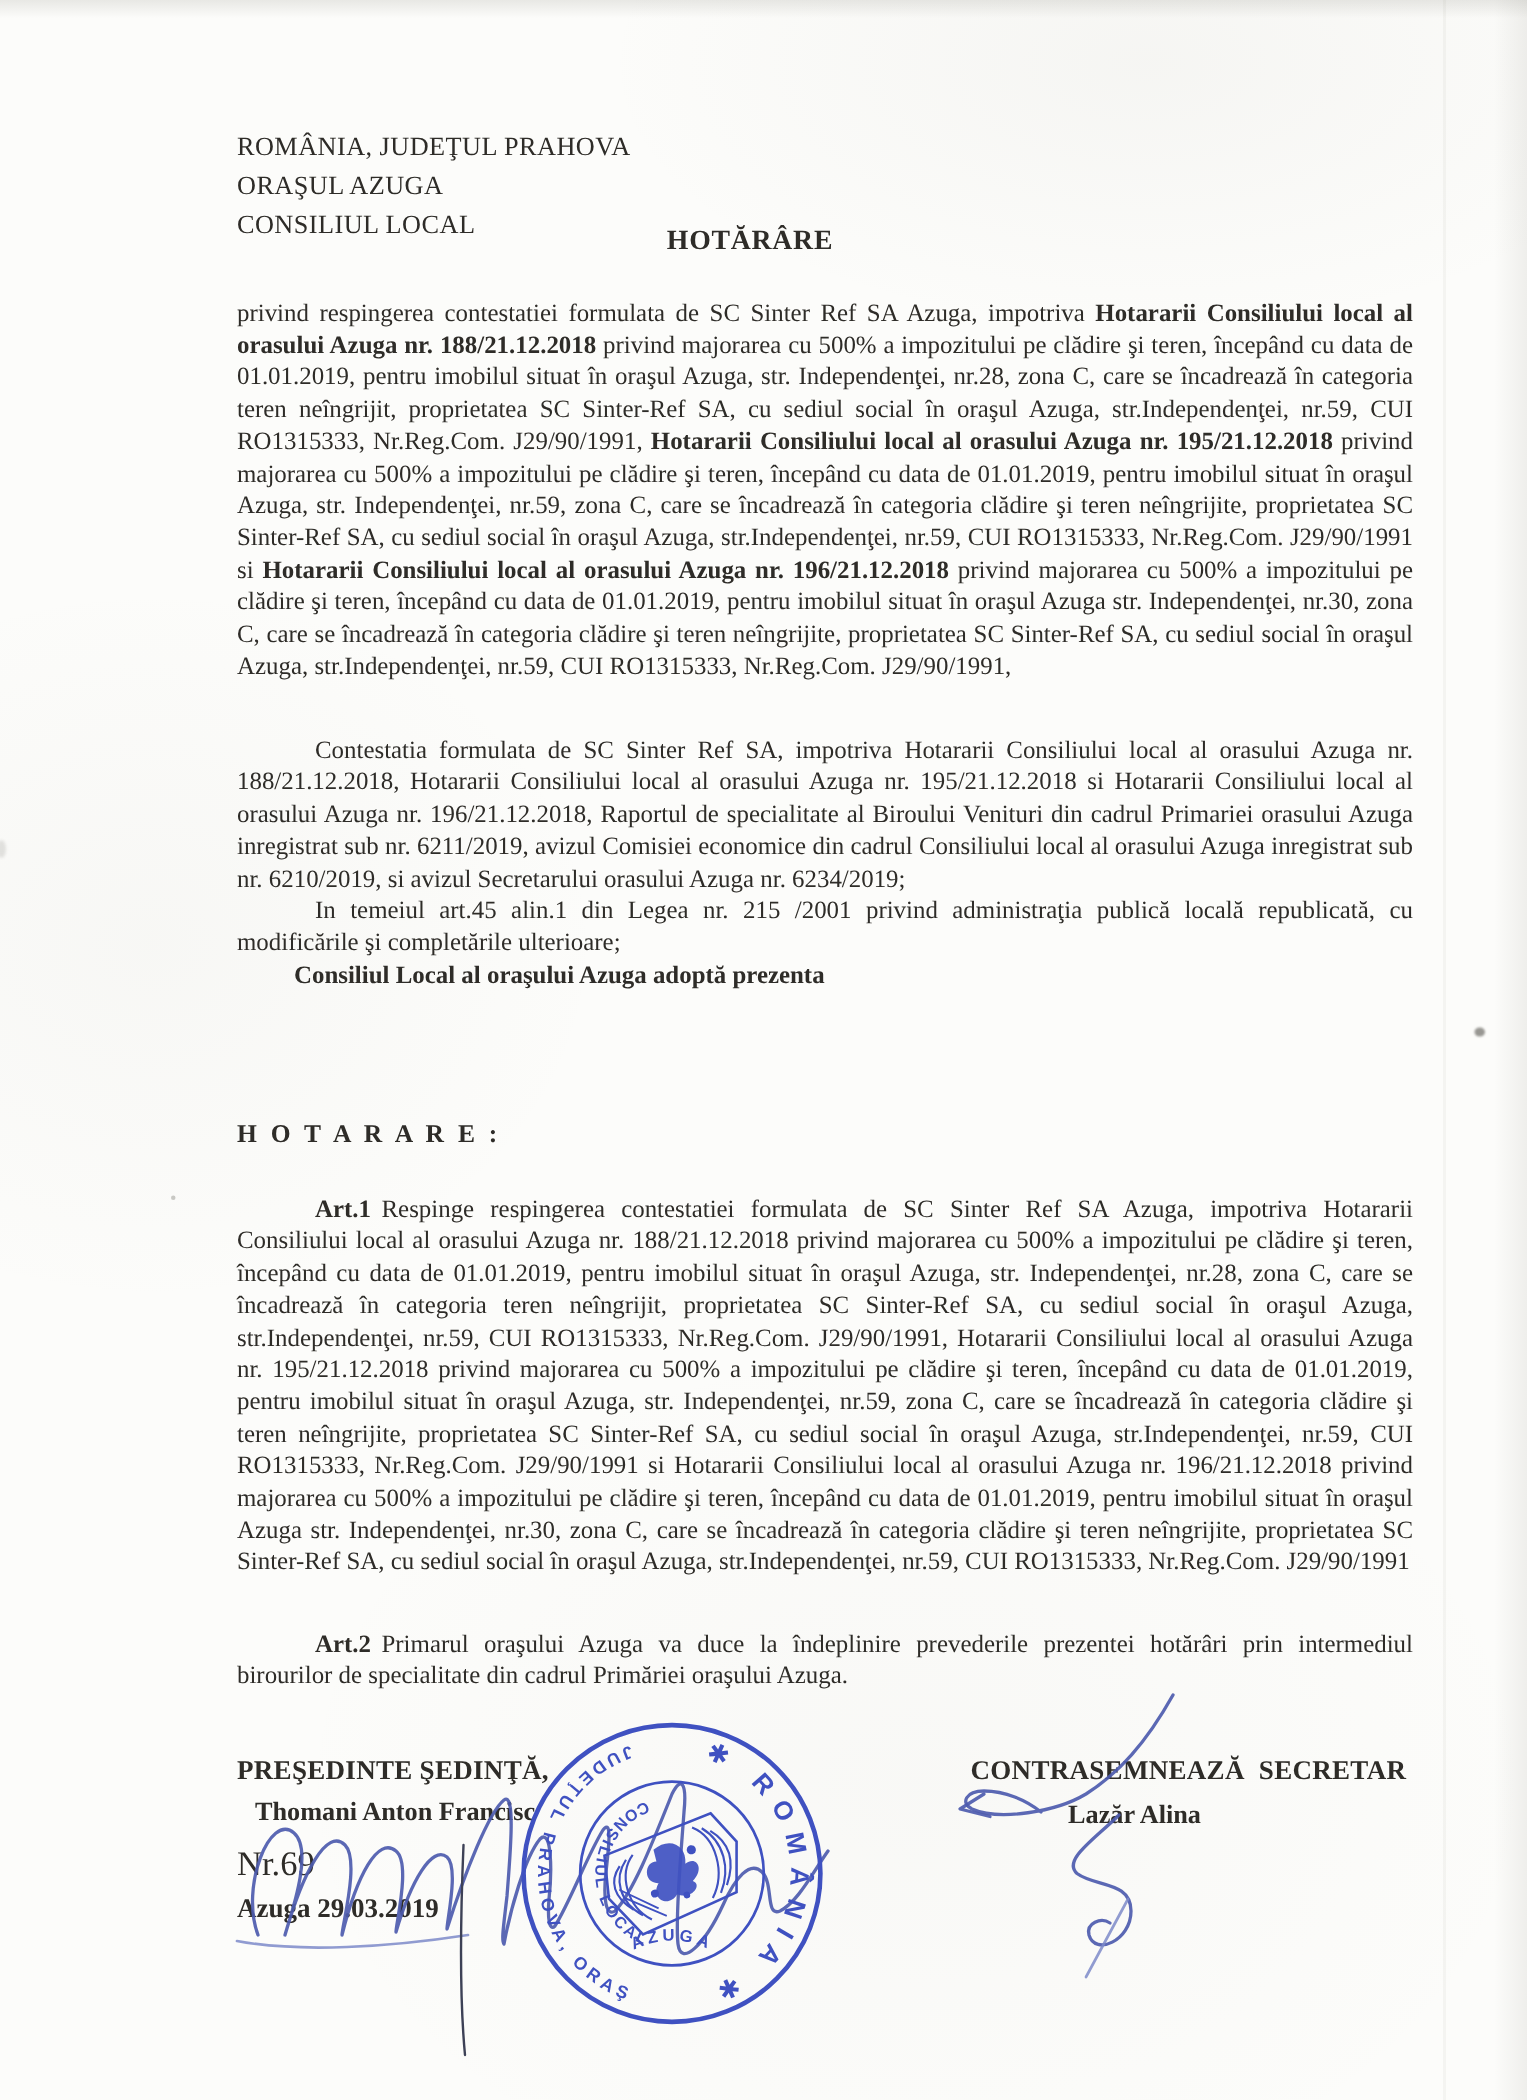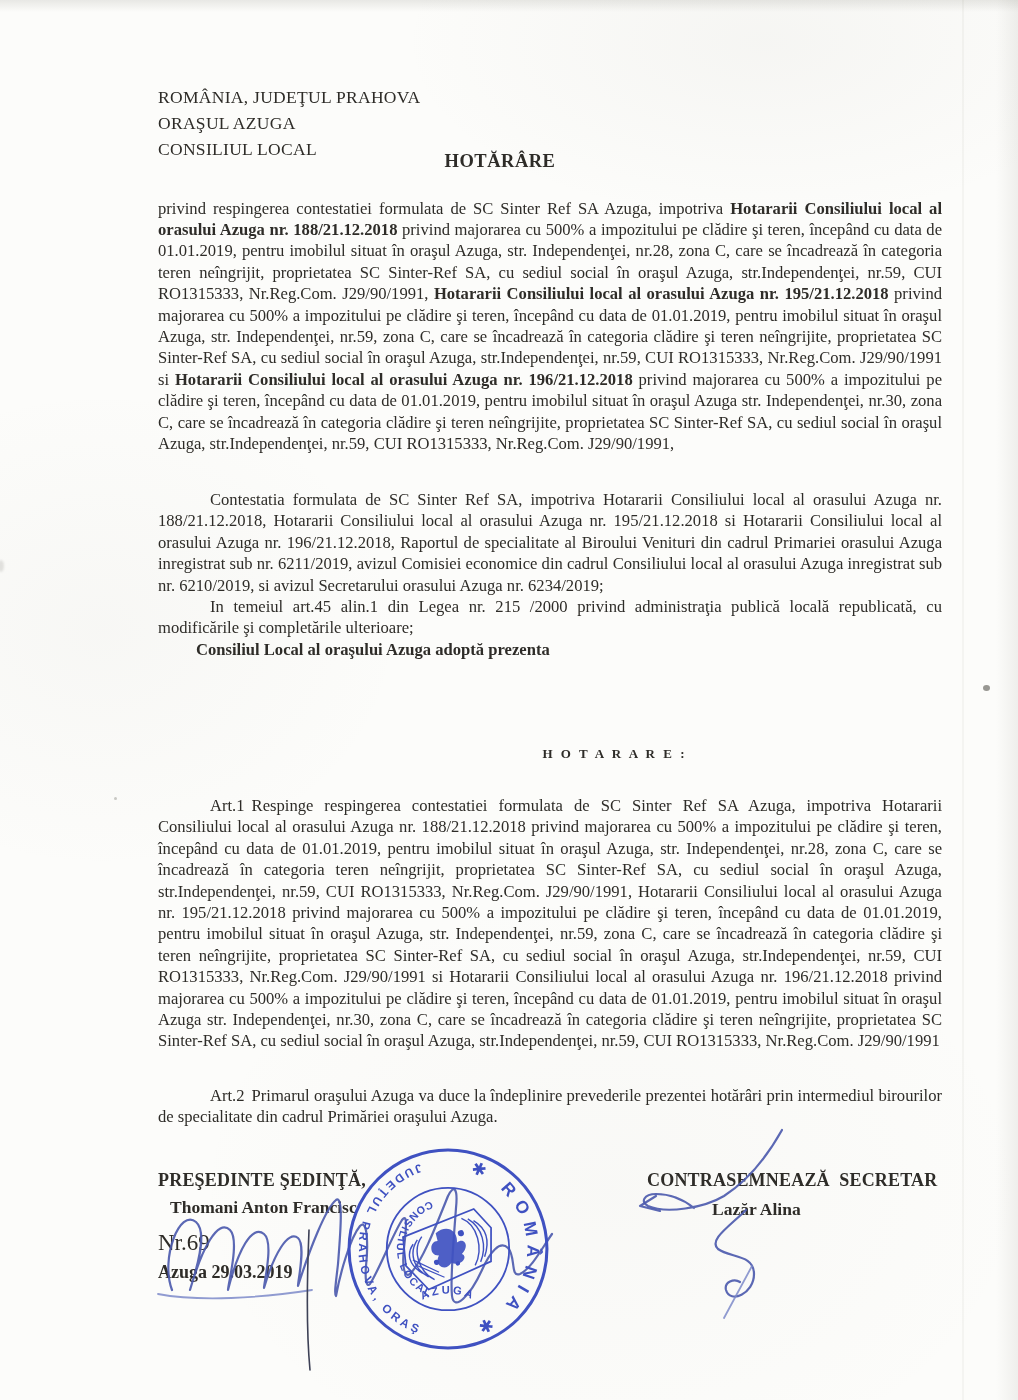--- a/index.html
+++ b/index.html
@@ -36,26 +36,26 @@
   .abs{position:absolute;}
   .header{left:158px;top:84px;font-size:17.5px;line-height:26px;letter-spacing:.3px;}
   .doc-title{left:158px;top:151px;width:784px;text-align:center;padding-right:100px;
     box-sizing:border-box;font-weight:bold;font-size:18.5px;letter-spacing:.5px;}
   .body-block{left:158px;width:784px;font-size:16.6px;line-height:21.4px;text-align:justify;}
   .preamble{top:181px;font-weight:bold;}
   .preamble .normal{font-weight:normal;}
   .considerente{top:489px;}
   .considerente p{margin:0;text-indent:52px;}
   .adoption{font-weight:bold;text-indent:38px !important;}
-  .decision-heading{left:158px;top:746px;width:784px;box-sizing:border-box;text-align:right;
-    padding-right:255px;font-weight:bold;font-size:13px;letter-spacing:2.5px;white-space:pre;}
+  .decision-heading{left:158px;top:746px;width:784px;box-sizing:border-box;text-align:left;
+    padding-right:255px;font-weight:bold;font-size:17px;letter-spacing:2.5px;white-space:pre;}
   .article{margin:0;text-indent:52px;}
   .art1{top:795px;}
   .art2{top:1085px;}
-  .art-label{font-weight:normal;padding-right:7px;}
+  .art-label{font-weight:bold;padding-right:7px;}
   .sig-title{font-weight:bold;font-size:18px;letter-spacing:.2px;white-space:pre;}
   .sig-name{font-weight:bold;font-size:17.5px;}
   .pres-title{left:158px;top:1170px;}
   .pres-name{left:170px;top:1197px;}
   .place-date{left:158px;top:1262px;font-weight:bold;font-size:18px;}
   .doc-number{left:158px;top:1230px;font-weight:normal;font-size:23px;}
   .secr-title{left:647px;top:1170px;}
   .secr-name{left:712px;top:1199px;}
 
   svg{display:block;}
@@ -86,21 +86,21 @@
     <div>ORAŞUL AZUGA</div>
     <div>CONSILIUL LOCAL</div>
   </div>
 
   <div class="abs doc-title">HOTĂRÂRE</div>
 
   <p class="abs body-block preamble"><span class="normal">privind respingerea contestatiei formulata de SC Sinter Ref SA Azuga, impotriva </span><b>Hotararii Consiliului local al orasului Azuga nr. 188/21.12.2018</b><span class="normal"> privind majorarea cu 500% a impozitului pe clădire şi teren, începând cu data de 01.01.2019, pentru imobilul situat în oraşul Azuga, str. Independenţei, nr.28,  zona C, care se încadrează în categoria  teren neîngrijit,  proprietatea SC Sinter-Ref SA, cu sediul social în oraşul Azuga, str.Independenţei, nr.59, CUI RO1315333, Nr.Reg.Com. J29/90/1991, </span><b>Hotararii Consiliului local al orasului Azuga nr. 195/21.12.2018</b><span class="normal"> privind majorarea cu 500% a impozitului pe clădire şi teren, începând cu data de 01.01.2019, pentru imobilul situat în oraşul Azuga, str. Independenţei, nr.59,  zona C, care se încadrează în categoria clădire şi teren neîngrijite,  proprietatea SC Sinter-Ref SA, cu sediul social în oraşul Azuga, str.Independenţei, nr.59, CUI RO1315333, Nr.Reg.Com. J29/90/1991 si </span><b>Hotararii Consiliului local al orasului Azuga nr. 196/21.12.2018</b><span class="normal"> privind majorarea cu 500% a impozitului pe clădire şi teren, începând cu data de 01.01.2019, pentru imobilul situat în oraşul Azuga str. Independenţei, nr.30,  zona C, care se încadrează în categoria clădire şi teren neîngrijite,  proprietatea SC Sinter-Ref SA, cu sediul social în oraşul Azuga, str.Independenţei, nr.59, CUI RO1315333, Nr.Reg.Com. J29/90/1991,</span></p>
 
   <div class="abs body-block considerente">
     <p>Contestatia formulata de SC Sinter Ref SA, impotriva Hotararii Consiliului local al orasului Azuga nr. 188/21.12.2018, Hotararii Consiliului local al orasului Azuga nr. 195/21.12.2018 si Hotararii Consiliului local al orasului Azuga nr. 196/21.12.2018, Raportul de specialitate al Biroului Venituri din cadrul Primariei orasului Azuga inregistrat sub nr. 6211/2019, avizul Comisiei economice din cadrul Consiliului local al orasului Azuga inregistrat sub nr. 6210/2019, si avizul Secretarului orasului Azuga nr. 6234/2019;</p>
-    <p>In temeiul art.45 alin.1 din Legea nr. 215 /2000 privind administraţia publică locală republicată, cu modificările şi completările ulterioare;</p>
+    <p>In temeiul art.45 alin.1 din Legea nr. 215 /2001 privind administraţia publică locală republicată, cu modificările şi completările ulterioare;</p>
     <p class="adoption">Consiliul Local al oraşului Azuga adoptă prezenta</p>
   </div>
 
   <div class="abs decision-heading">H O T A R A R E :</div>
 
   <p class="abs body-block article art1"><span class="art-label">Art.1</span><span>Respinge respingerea contestatiei formulata de SC Sinter Ref SA Azuga, impotriva Hotararii Consiliului local al orasului Azuga nr. 188/21.12.2018 privind majorarea cu 500% a impozitului pe clădire şi teren, începând cu data de 01.01.2019, pentru imobilul situat în oraşul Azuga, str. Independenţei, nr.28,  zona C, care se încadrează în categoria  teren neîngrijit,  proprietatea SC Sinter-Ref SA, cu sediul social în oraşul Azuga, str.Independenţei, nr.59, CUI RO1315333, Nr.Reg.Com. J29/90/1991, Hotararii Consiliului local al orasului Azuga nr. 195/21.12.2018 privind majorarea cu 500% a impozitului pe clădire şi teren, începând cu data de 01.01.2019, pentru imobilul situat în oraşul Azuga, str. Independenţei, nr.59,  zona C, care se încadrează în categoria clădire şi teren neîngrijite,  proprietatea SC Sinter-Ref SA, cu sediul social în oraşul Azuga, str.Independenţei, nr.59, CUI RO1315333, Nr.Reg.Com. J29/90/1991 si Hotararii Consiliului local al orasului Azuga nr. 196/21.12.2018 privind majorarea cu 500% a impozitului pe clădire şi teren, începând cu data de 01.01.2019, pentru imobilul situat în oraşul Azuga str. Independenţei, nr.30,  zona C, care se încadrează în categoria clădire şi teren neîngrijite,  proprietatea SC Sinter-Ref SA, cu sediul social în oraşul Azuga, str.Independenţei, nr.59, CUI RO1315333, Nr.Reg.Com. J29/90/1991</span></p>
 
   <p class="abs body-block article art2"><span class="art-label">Art.2</span><span>Primarul oraşului Azuga va duce la îndeplinire prevederile prezentei hotărâri prin intermediul birourilor de specialitate din cadrul Primăriei oraşului Azuga.</span></p>
 
   <div class="abs sig-title pres-title">PREŞEDINTE ŞEDINŢĂ,</div>

